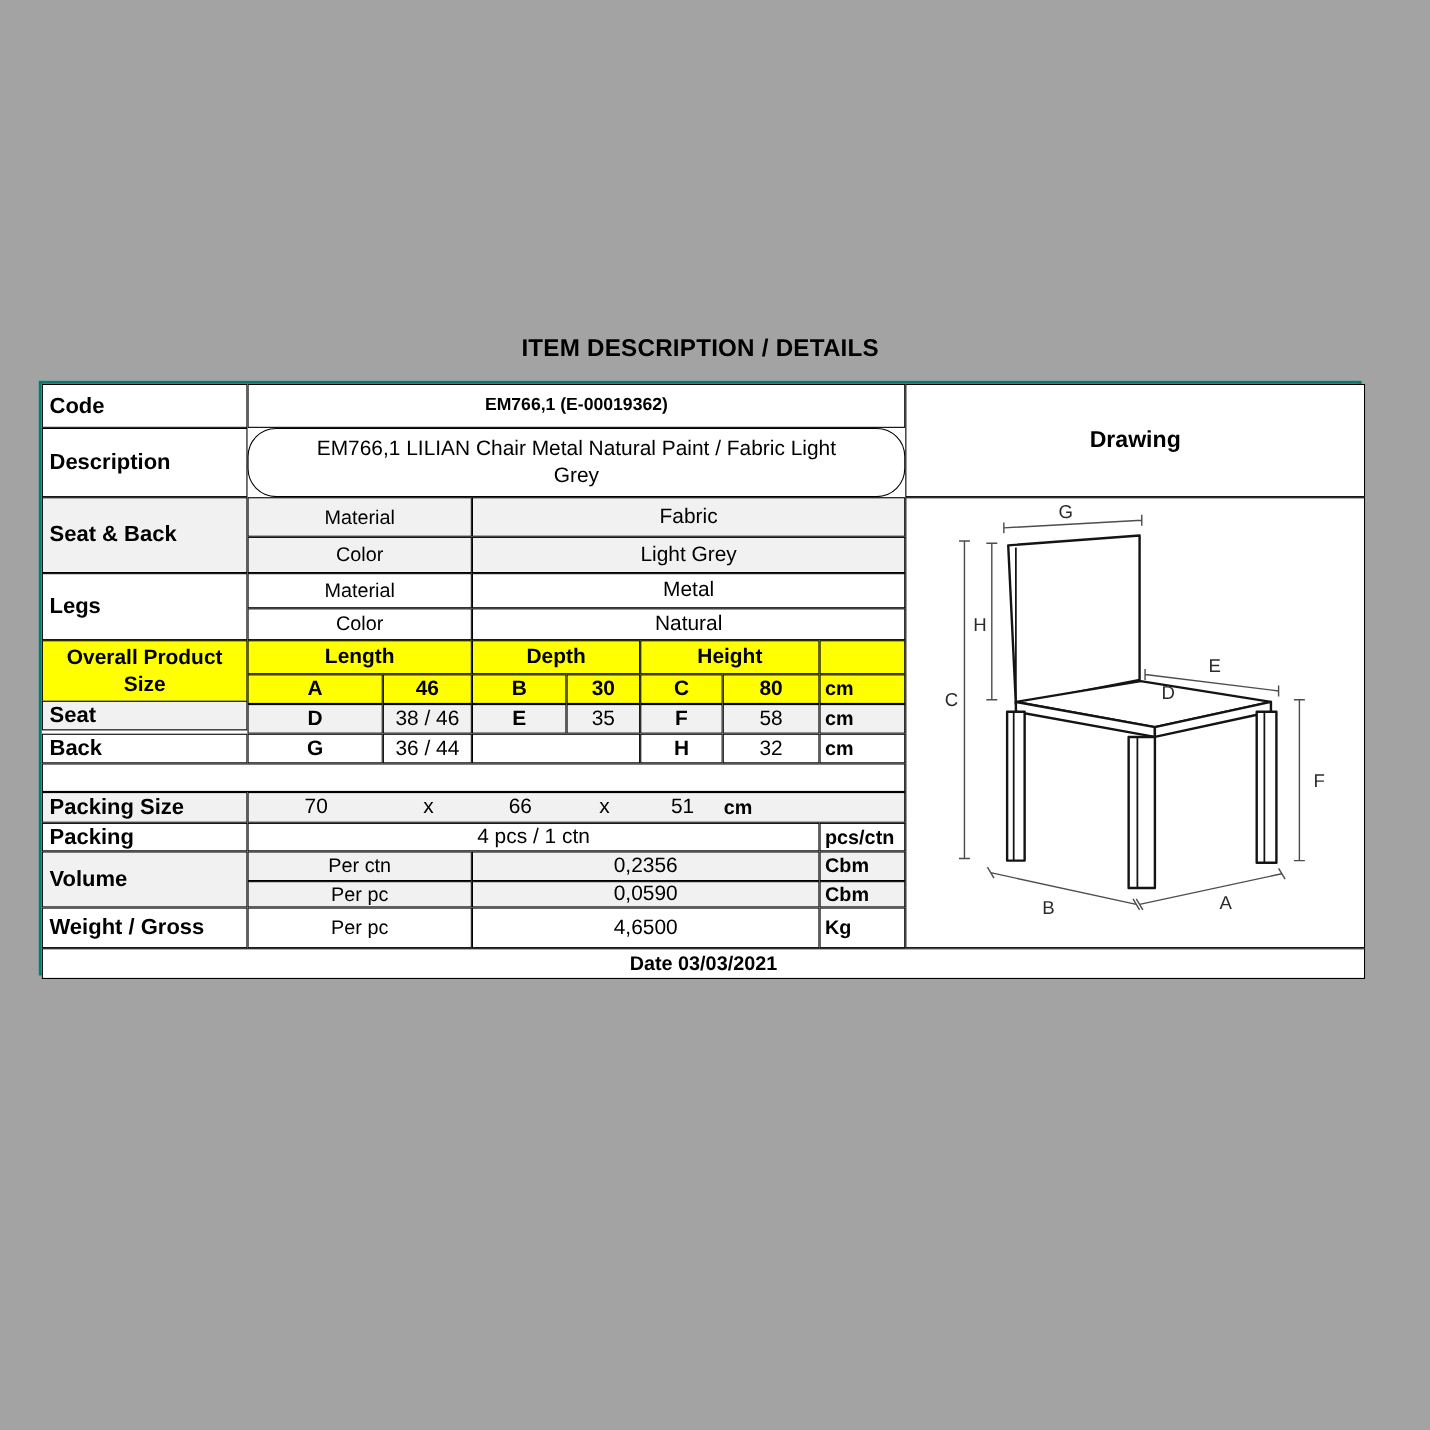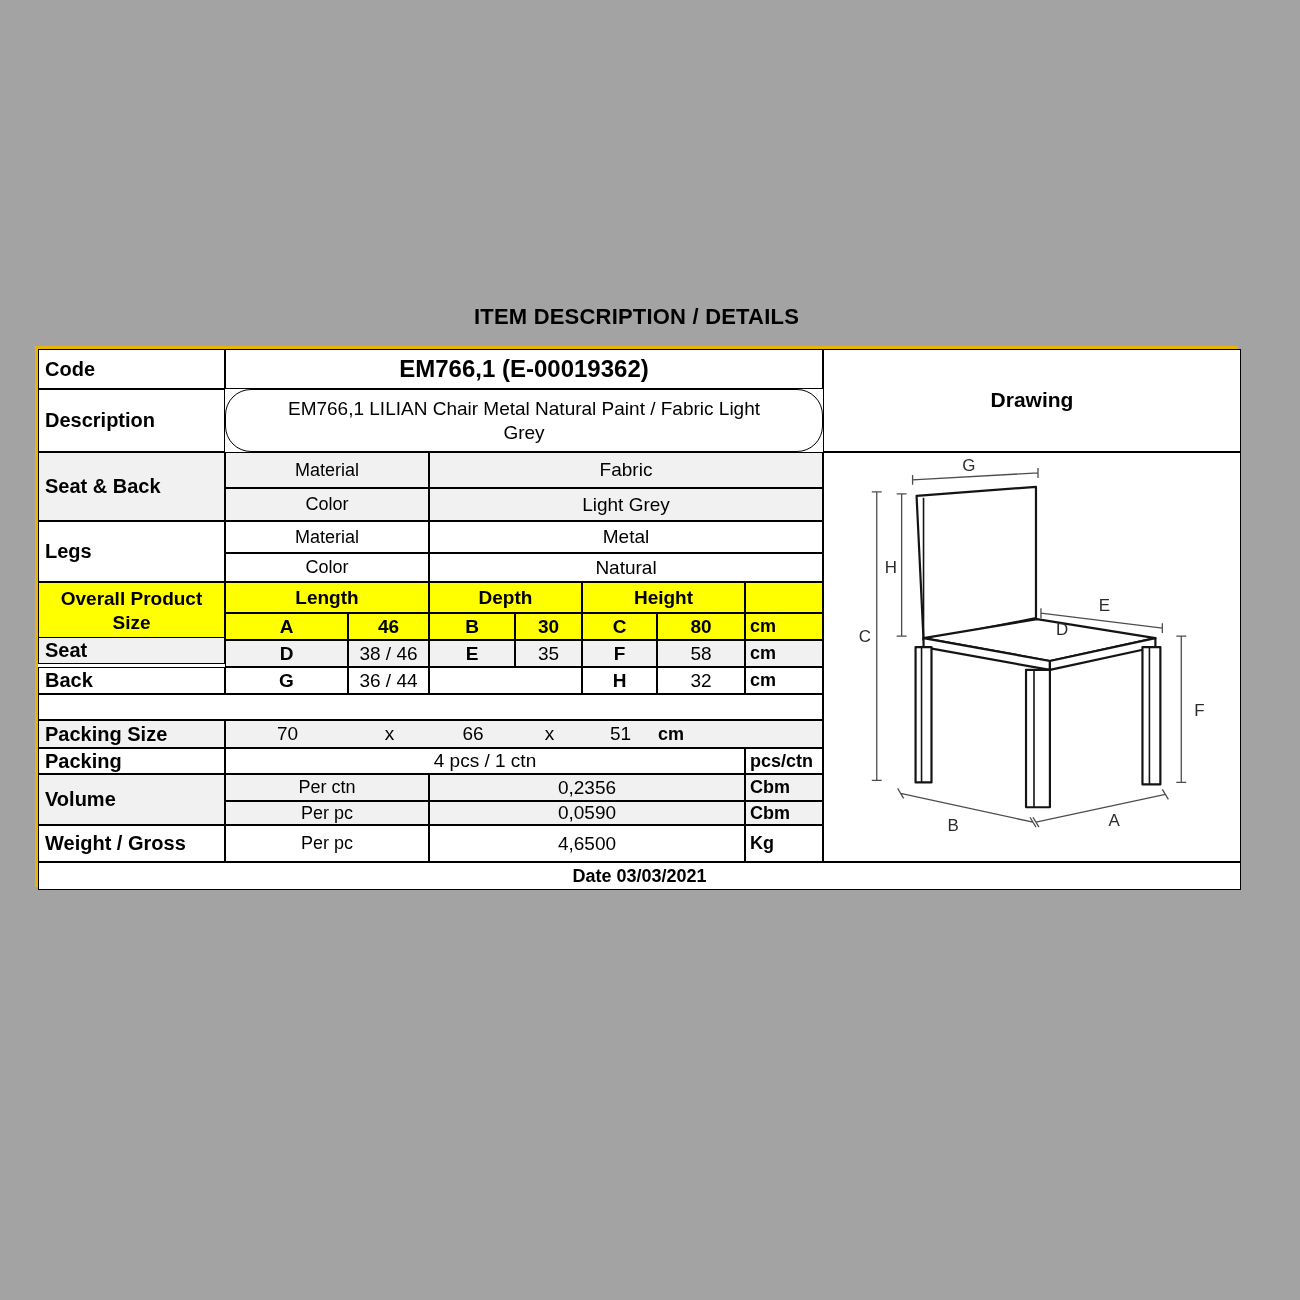--- a/index.html
+++ b/index.html
@@ -6,21 +6,21 @@
   html,body { background:#ffffff; width:1300px; height:1300px; font-family:"Liberation Sans", sans-serif; color:#000; }
   #stage { position:relative; width:1300px; height:1300px; background:#a3a3a3; overflow:hidden; }
 
   .doc-title {
     position:absolute; left:35px; top:304px; width:1203px;
     text-align:center; font-size:22px; font-weight:bold; letter-spacing:.2px;
   }
 
   #spec-table {
     position:absolute; left:35px; top:346px; width:1203px; height:541px;
-    border:3px solid #eab308; background:#fff;
+    border:3px solid #0f766e; background:#fff;
   }
 
   .cell {
     position:absolute; border:1px solid #000; background:#fff;
     display:flex; align-items:center; font-size:19px; line-height:1.25;
     overflow:hidden; white-space:pre-line;
   }
   .lbl  { font-weight:bold; padding-left:6px; font-size:20px; }
   .ctr  { justify-content:center; text-align:center; }
   .bold { font-weight:bold; }
@@ -44,21 +44,21 @@
 </head>
 <body>
 
 <div id="stage">
 
   <div class="doc-title">ITEM DESCRIPTION / DETAILS</div>
 
   <div id="spec-table">
 
     <div class="cell lbl" style="left:0;top:0;width:187px;height:40px">Code</div>
-    <div class="cell ctr bold" style="left:187px;top:0;width:598px;height:40px;font-size:24px">EM766,1 (E-00019362)</div>
+    <div class="cell ctr bold" style="left:187px;top:0;width:598px;height:40px;font-size:16px">EM766,1 (E-00019362)</div>
 
     <div class="cell lbl" style="left:0;top:40;width:187px;height:63px;top:40px">Description</div>
     <div class="cell ctr desc-val" style="left:187px;top:40px;width:598px;height:63px">EM766,1 LILIAN Chair Metal Natural Paint / Fabric Light Grey</div>
 
     <div class="cell lbl grey" style="left:0;top:103px;width:187px;height:69px">Seat &amp; Back</div>
     <div class="cell sub grey" style="left:187px;top:103px;width:204px;height:36px">Material</div>
     <div class="cell val grey" style="left:391px;top:103px;width:394px;height:36px">Fabric</div>
     <div class="cell sub grey" style="left:187px;top:139px;width:204px;height:33px">Color</div>
     <div class="cell val grey" style="left:391px;top:139px;width:394px;height:33px">Light Grey</div>
 

